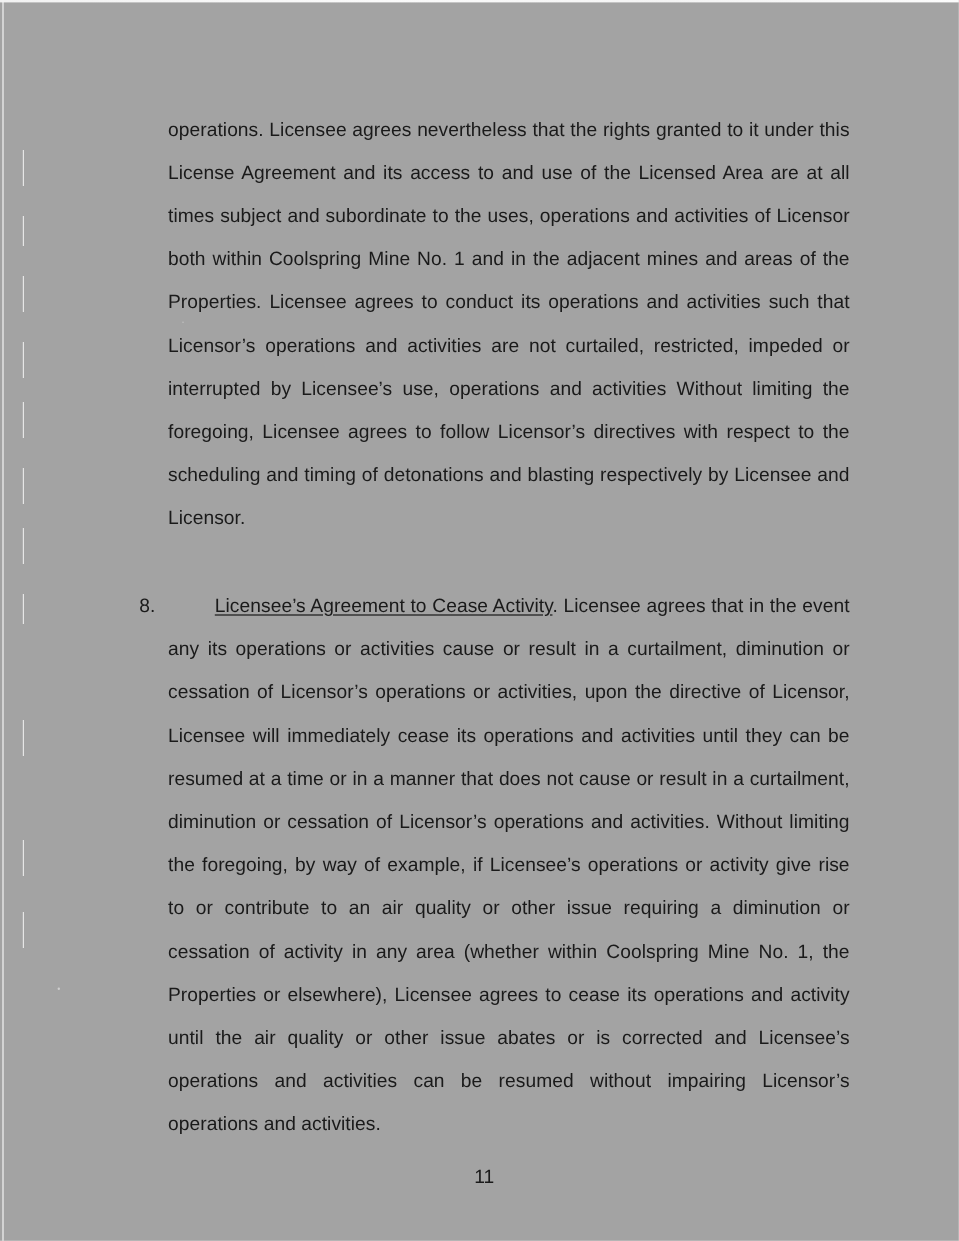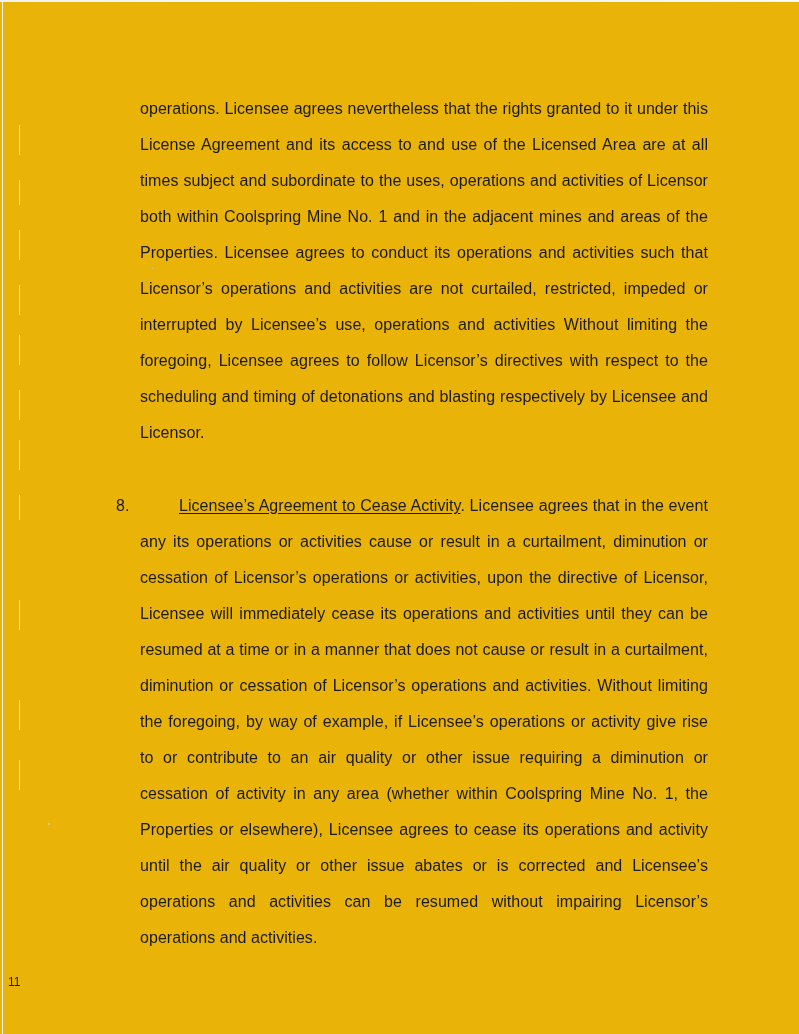--- a/index.html
+++ b/index.html
@@ -14,21 +14,21 @@
       overflow: hidden;
       font-family: "Liberation Sans", sans-serif;
       color: #1a1a1a;
     }
     .page {
       position: absolute;
       left: 0;
       top: 0;
       width: 799px;
       height: 1034px;
-      background: #eab308;
+      background: #a3a3a3;
     }
     
     .scan-edge-top {
       position: absolute;
       left: 0; top: 0;
       width: 799px; height: 2px;
       background: linear-gradient(90deg, #f2f2f2 0%, #fafafa 40%, #f4f4f4 70%, #fbfbfb 100%);
     }
     .scan-edge-left {
       position: absolute;
@@ -75,21 +75,22 @@
     .heading-underline {
       text-decoration: underline;
       text-underline-offset: 2px;
       margin-left: 39px;
     }
     .page-number {
       position: absolute;
       top: 972px;
       left: 0;
       width: 799px;
-      font-size: 12px;
+      text-align: center;
+      font-size: 16px;
       line-height: 20px;
       padding-left: 8px;
       box-sizing: border-box;
     }
   </style>
 </head>
 <body>
 
 <div class="page">
   <div class="scan-edge-top"></div>

